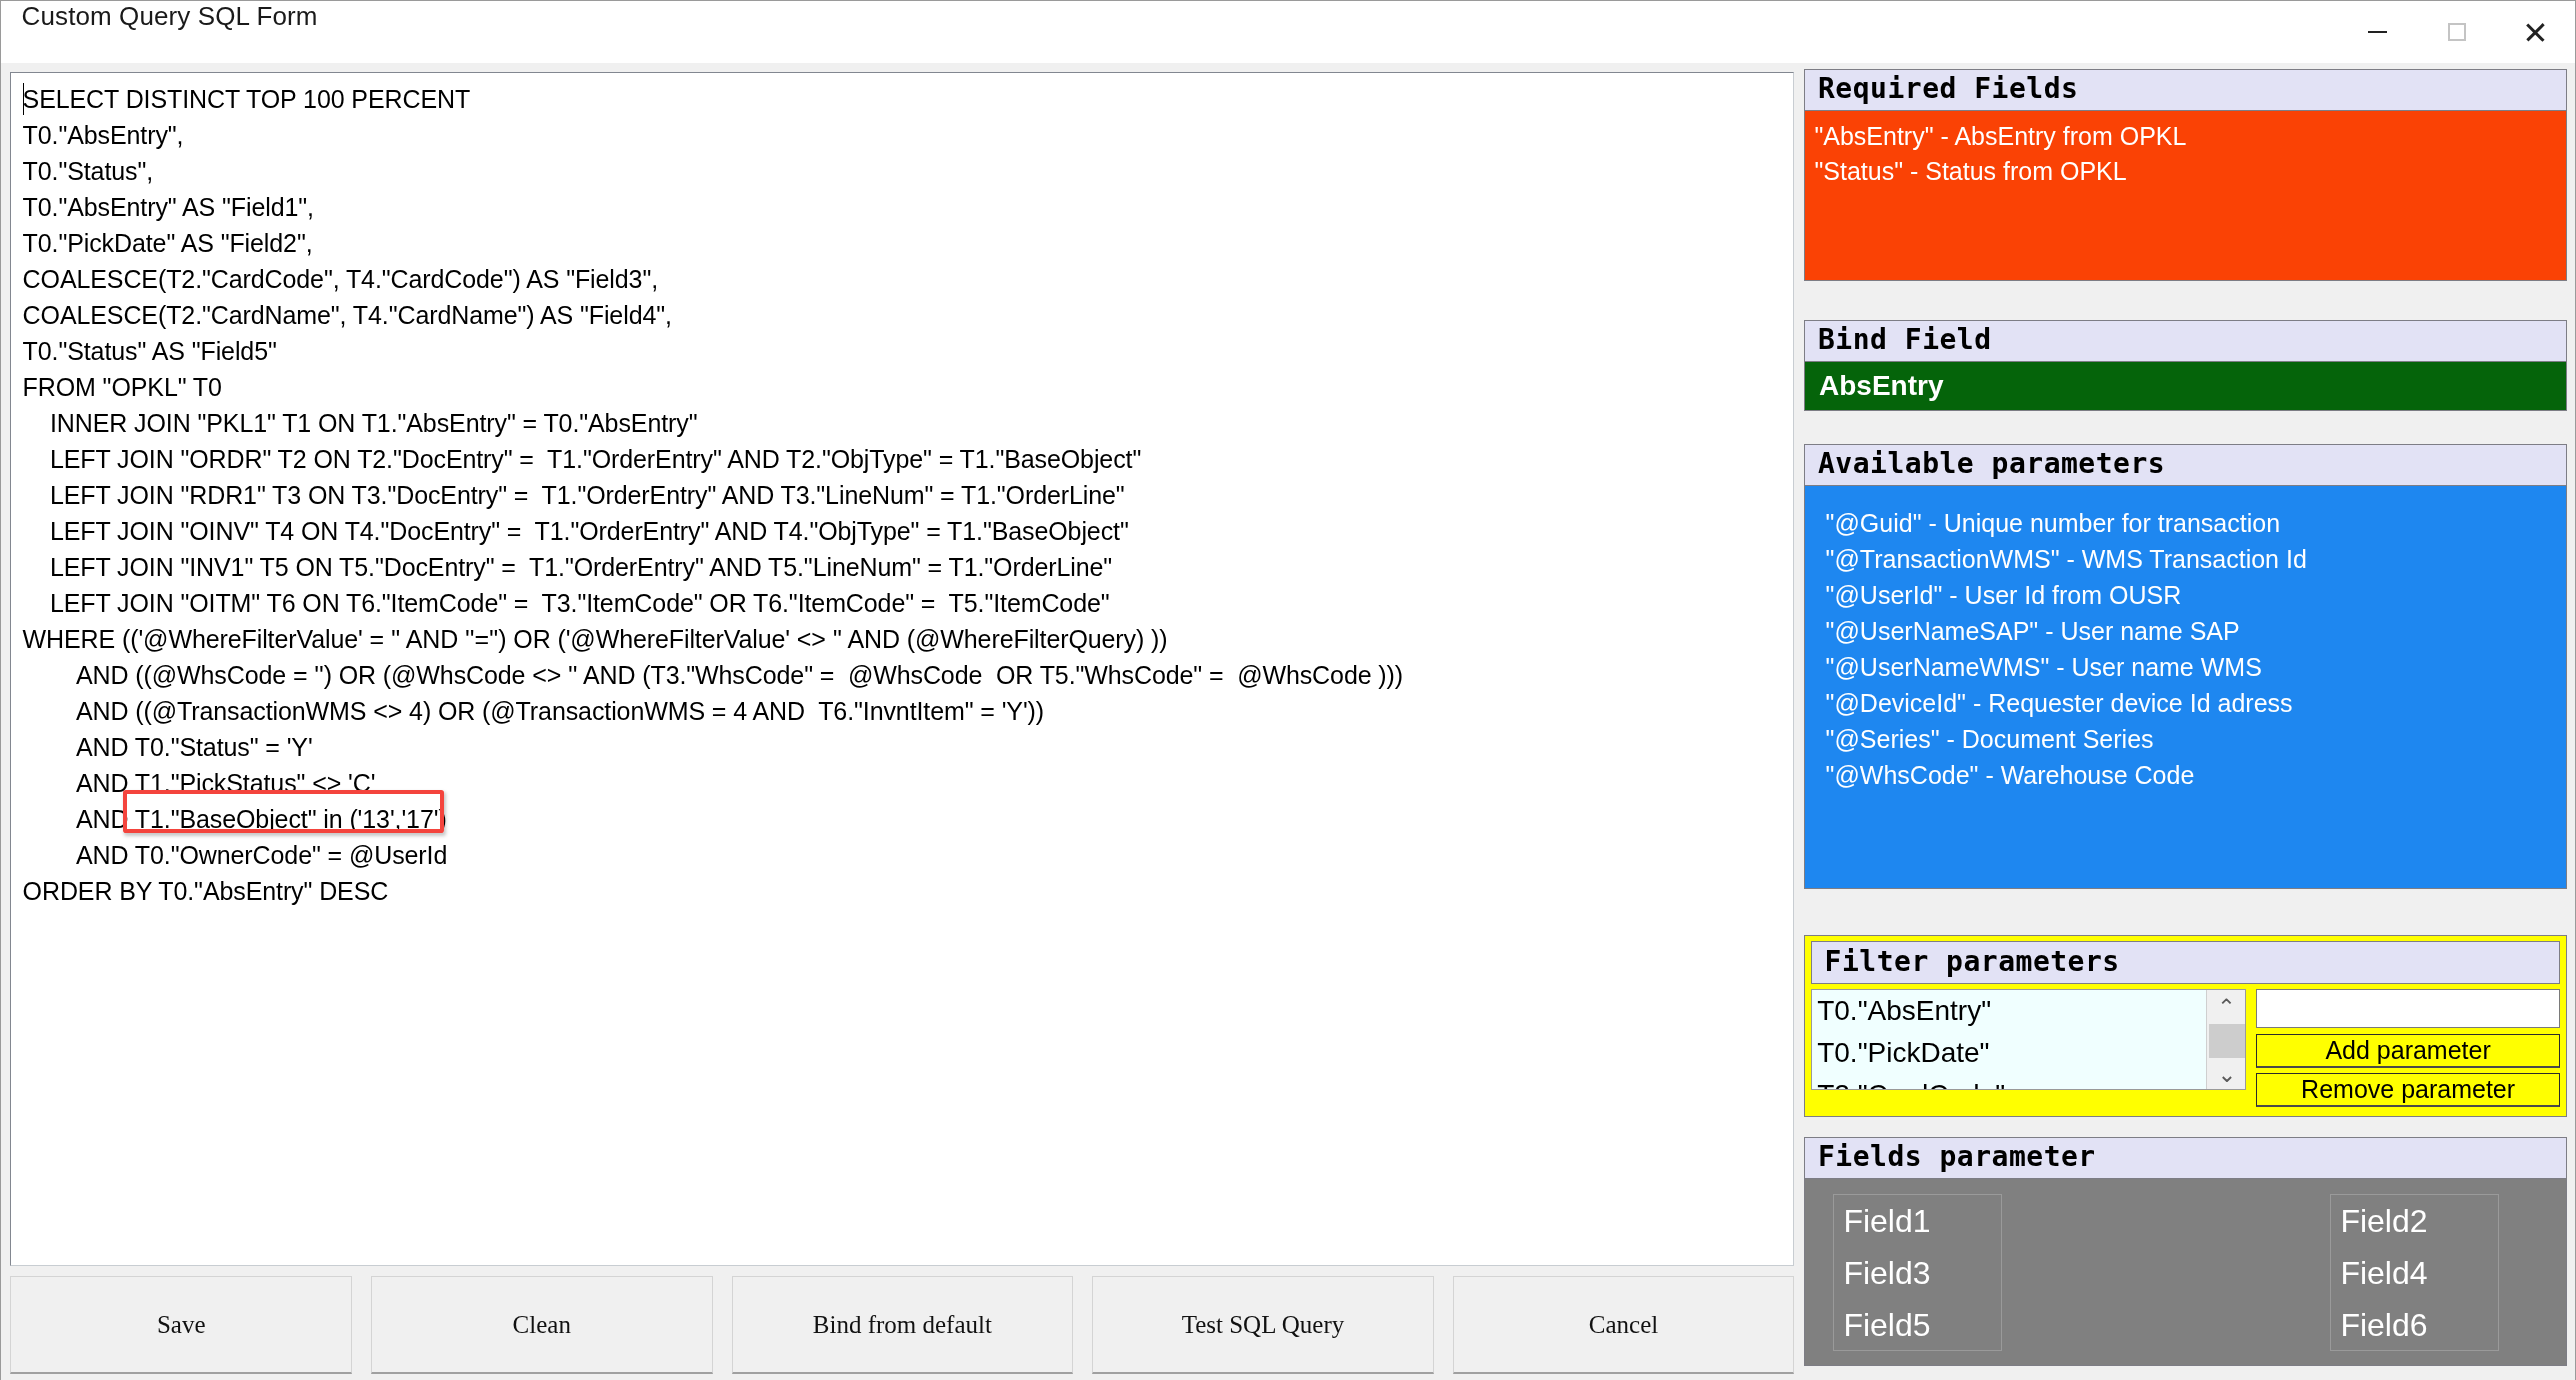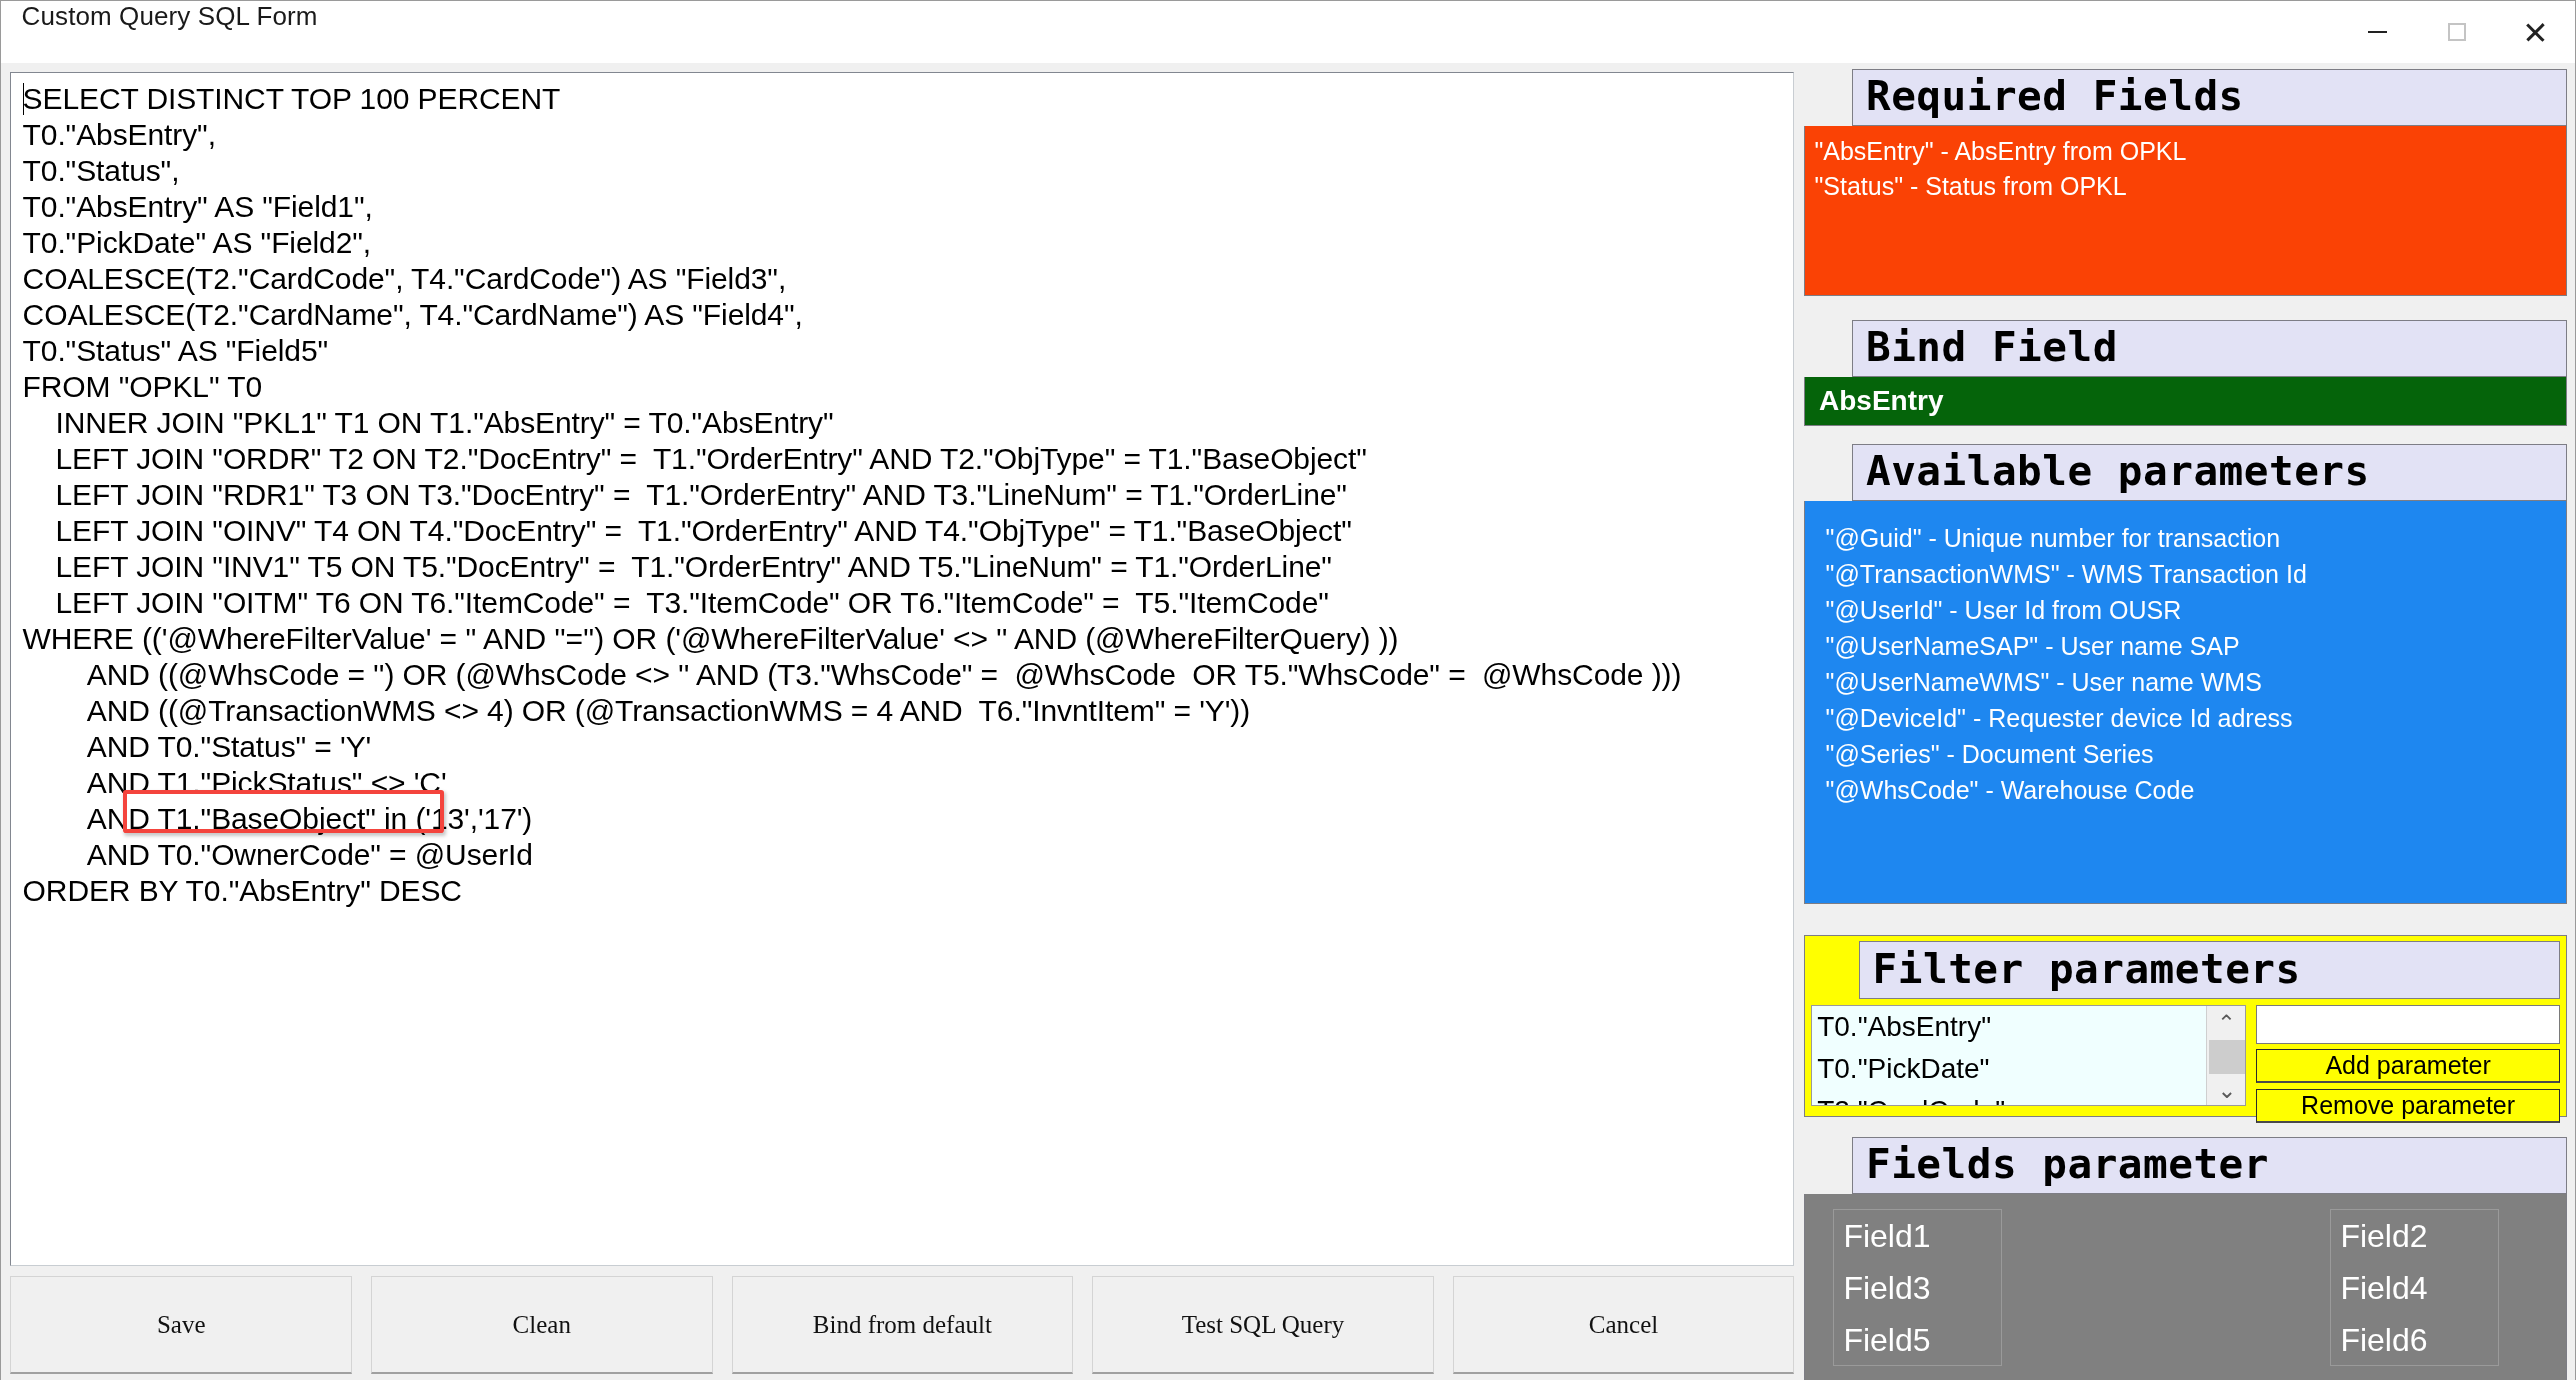--- a/index.html
+++ b/index.html
@@ -84,21 +84,21 @@
     border: 1.9px solid #828790;
     border-right-color: #c8cdd2;
     border-bottom-color: #c8cdd2;
     overflow: hidden;
   }
   #sql-text {
     position: absolute;
     left: 11.2px; top: 7.5px;
     margin: 0;
     font-family: "Liberation Sans", sans-serif;
-    font-size: 30px;
+    font-size: 25px;
     line-height: 36px;
     color: #000000;
     white-space: pre;
     letter-spacing: -0.1px;
   }
   #sql-caret {
     position: absolute;
     left: 11.2px; top: 9.4px;
     width: 1.9px; height: 32px;
     background: #000;
@@ -140,26 +140,25 @@
     position: absolute;
     left: 1803px; top: 5.6px;
     width: 763px; height: 1311px;
   }
   .section { position: absolute; left: 0; width: 763px; }
   .sec-header {
     background: #e2e2f5;
     border: 1.9px solid #7d7d85;
     font-family: "DejaVu Sans Mono", monospace;
     font-weight: bold;
-    font-size: 41px;
+    font-size: 28px;
     color: #000;
     padding: 2.8px 0 4.7px 13px;
     letter-spacing: 0.5px;
     line-height: 1.18;
-    margin-left: 48px;
   }
   .sec-list {
     border: 1.9px solid #7d7d85;
     border-top: none;
     padding: 7.5px 0 0 9.4px;
     overflow: hidden;
   }
   .sec-list .row {
     font-size: 25px;
     line-height: 35px;

